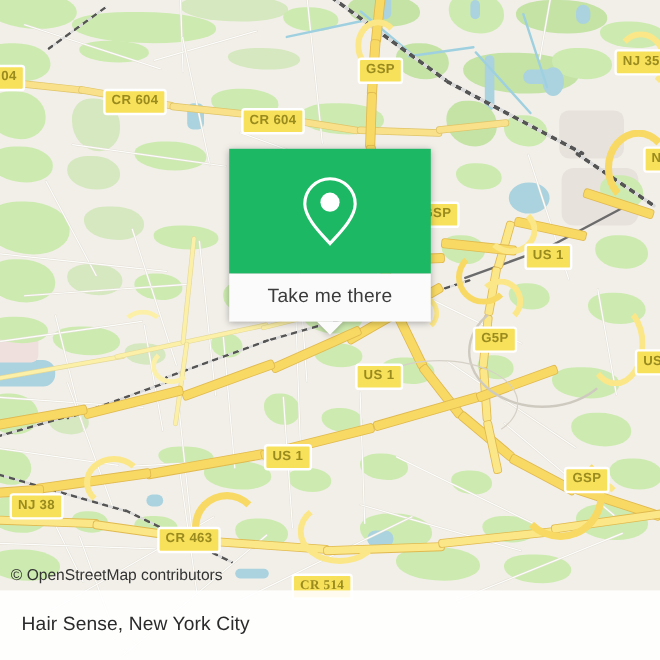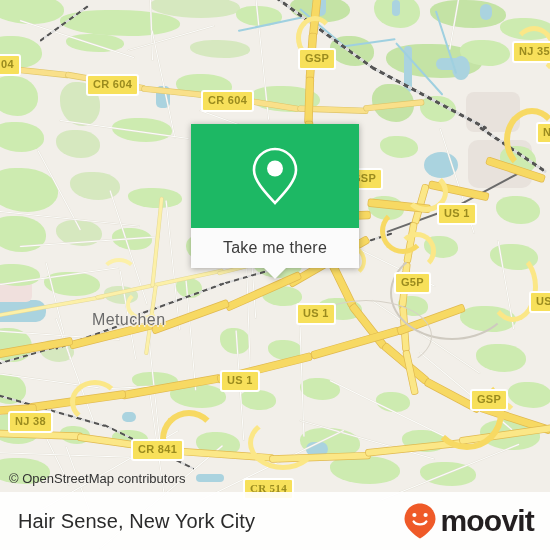--- a/index.html
+++ b/index.html
@@ -148,21 +148,21 @@
     height: 58px;
     background: rgba(255,255,255,0.90);
     display: flex;
     align-items: center;
     justify-content: space-between;
     box-sizing: border-box;
     padding: 0 16px 0 18px;
   }
   #place-title {
     font-family: "Liberation Sans", sans-serif;
-    font-size: 20px;
+    font-size: 16px;
     color: #2b2b2b;
     letter-spacing: 0.1px;
     white-space: nowrap;
   }
   #brand {
     display: flex;
     align-items: center;
     gap: 2px;
   }
   #brand-name {
@@ -407,61 +407,51 @@
     <div style="position:absolute;left:248px;top:416px;width:60px;height:44px;border:5px solid #fbe787;border-radius:50%;border-color:transparent transparent #fbe787 #fbe787;"></div>
     <div style="position:absolute;left:100px;top:258px;width:30px;height:26px;border:4px solid #fcf0a8;border-radius:50%;border-color:#fcf0a8 transparent transparent transparent;"></div>
     <div style="position:absolute;left:404px;top:172px;width:34px;height:30px;border:5px solid #fbe787;border-radius:50%;border-color:transparent #fbe787 #fbe787 transparent;"></div>
     <div style="position:absolute;left:328px;top:244px;width:30px;height:26px;border:4px solid #fbe787;border-radius:50%;border-color:#fbe787 #fbe787 transparent transparent;"></div>
     <div style="position:absolute;left:126px;top:290px;width:26px;height:22px;border:4px solid #fcf0a8;border-radius:50%;border-color:transparent transparent #fcf0a8 #fcf0a8;"></div>
     <div style="position:absolute;left:296px;top:16px;width:28px;height:34px;border:5px solid #fbe787;border-radius:50%;border-color:#fbe787 transparent transparent #fbe787;"></div>
     <div style="position:absolute;left:512px;top:26px;width:34px;height:40px;border:5px solid #fbe787;border-radius:50%;border-color:#fbe787 #fbe787 transparent transparent;"></div>
     <div style="position:absolute;left:504px;top:108px;width:44px;height:52px;border:6px solid #f7d963;border-radius:50%;border-color:#f7d963 transparent transparent #f7d963;"></div>
     <div style="position:absolute;left:488px;top:252px;width:40px;height:60px;border:5px solid #fbe787;border-radius:50%;border-color:transparent #fbe787 #fbe787 transparent;"></div>
 
-    <div class="city-label" style="left:92px; top:311px;">Metuchen</div>
 
     <div class="shield" style="left:-6px;  top:54px;">04</div>
     <div class="shield" style="left:86px;  top:74px;">CR 604</div>
     <div class="shield" style="left:201px; top:90px;">CR 604</div>
     <div class="shield" style="left:298px; top:48px;">GSP</div>
     <div class="shield" style="left:512px; top:41px;">NJ 35</div>
     <div class="shield" style="left:536px; top:122px;">N</div>
     <div class="shield" style="left:345px; top:168px;">GSP</div>
     <div class="shield" style="left:437px; top:203px;">US 1</div>
     <div class="shield" style="left:394px; top:272px;">G5P</div>
     <div class="shield" style="left:529px; top:291px;">US</div>
     <div class="shield" style="left:296px; top:303px;">US 1</div>
     <div class="shield" style="left:220px; top:370px;">US 1</div>
     <div class="shield" style="left:470px; top:389px;">GSP</div>
     <div class="shield" style="left:8px;   top:411px;">NJ 38</div>
-    <div class="shield" style="left:131px; top:439px;">CR 841</div>
+    <div class="shield" style="left:131px; top:439px;">CR 463</div>
     <div class="shield" style="left:243px; top:478px;font-family:Liberation Serif, serif;">CR 514</div>
 
     <div id="callout">
       <div id="callout-image">
         <svg width="52" height="64" viewBox="0 0 52 64">
           <path d="M26 5 C14.4 5 5 14.4 5 26 C5 38 20 52 26 59 C32 52 47 38 47 26 C47 14.4 37.6 5 26 5 Z" fill="none" stroke="#ffffff" stroke-width="2.6"></path>
           <circle cx="26" cy="24.5" r="8" fill="#ffffff"></circle>
         </svg>
       </div>
       <div id="callout-footer">
         <span id="callout-label">Take me there</span>
         <div id="callout-pointer"></div>
       </div>
     </div>
 
     <div id="attribution">© OpenStreetMap contributors</div>
   </div>
 
   <div id="bottom-bar">
     <div id="place-title">Hair Sense, New York City</div>
-    <div id="brand">
-      <svg width="36" height="38" viewBox="0 0 36 38">
-        <path d="M18 1.5 C9.4 1.5 2.5 8.4 2.5 17 C2.5 25.6 13 33.5 18 36.5 C23 33.5 33.5 25.6 33.5 17 C33.5 8.4 26.6 1.5 18 1.5 Z" fill="#ef5a28"></path>
-        <circle cx="12.4" cy="13" r="2.1" fill="#ffffff"></circle>
-        <circle cx="23.6" cy="13" r="2.1" fill="#ffffff"></circle>
-        <path d="M11.6 19.4 C13.8 23.4 22.2 23.4 24.4 19.4" fill="none" stroke="#ffffff" stroke-width="2.3" stroke-linecap="round"></path>
-      </svg>
-      <span id="brand-name">moovit</span>
-    </div>
   </div>
 
 </div>
 
 </body></html>

